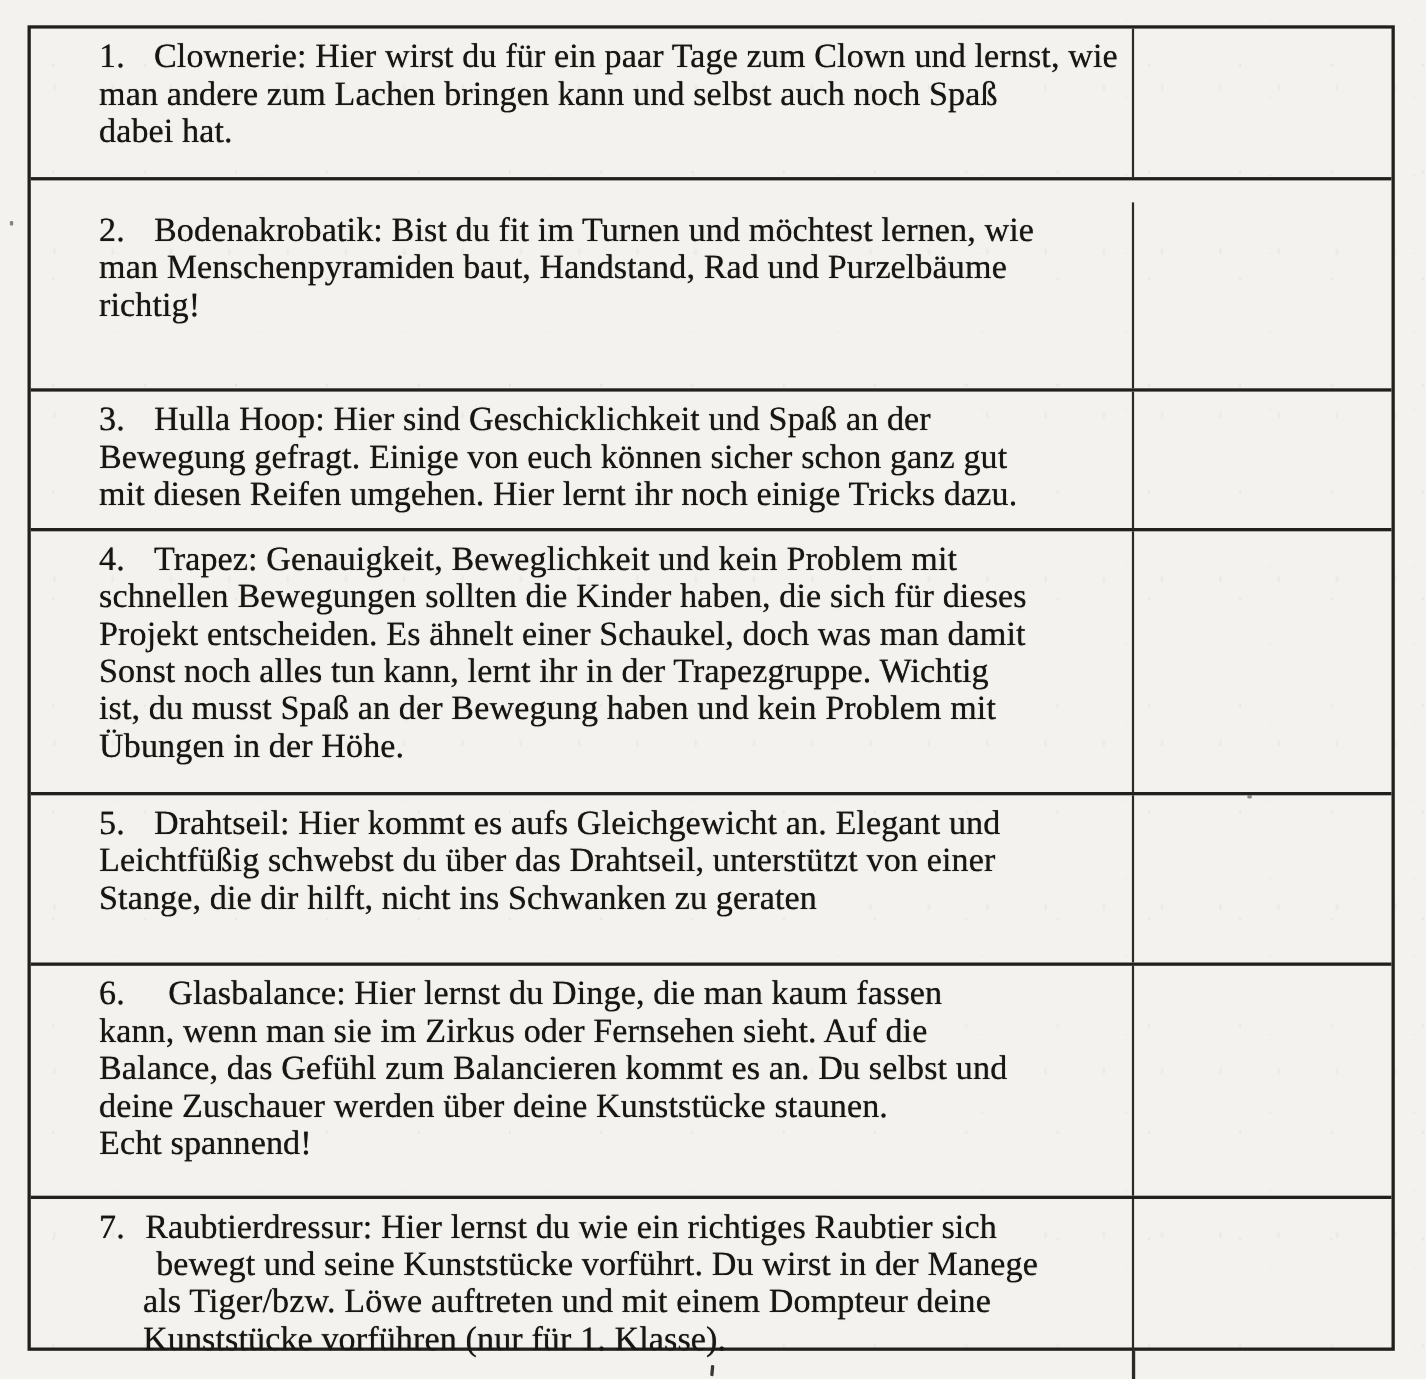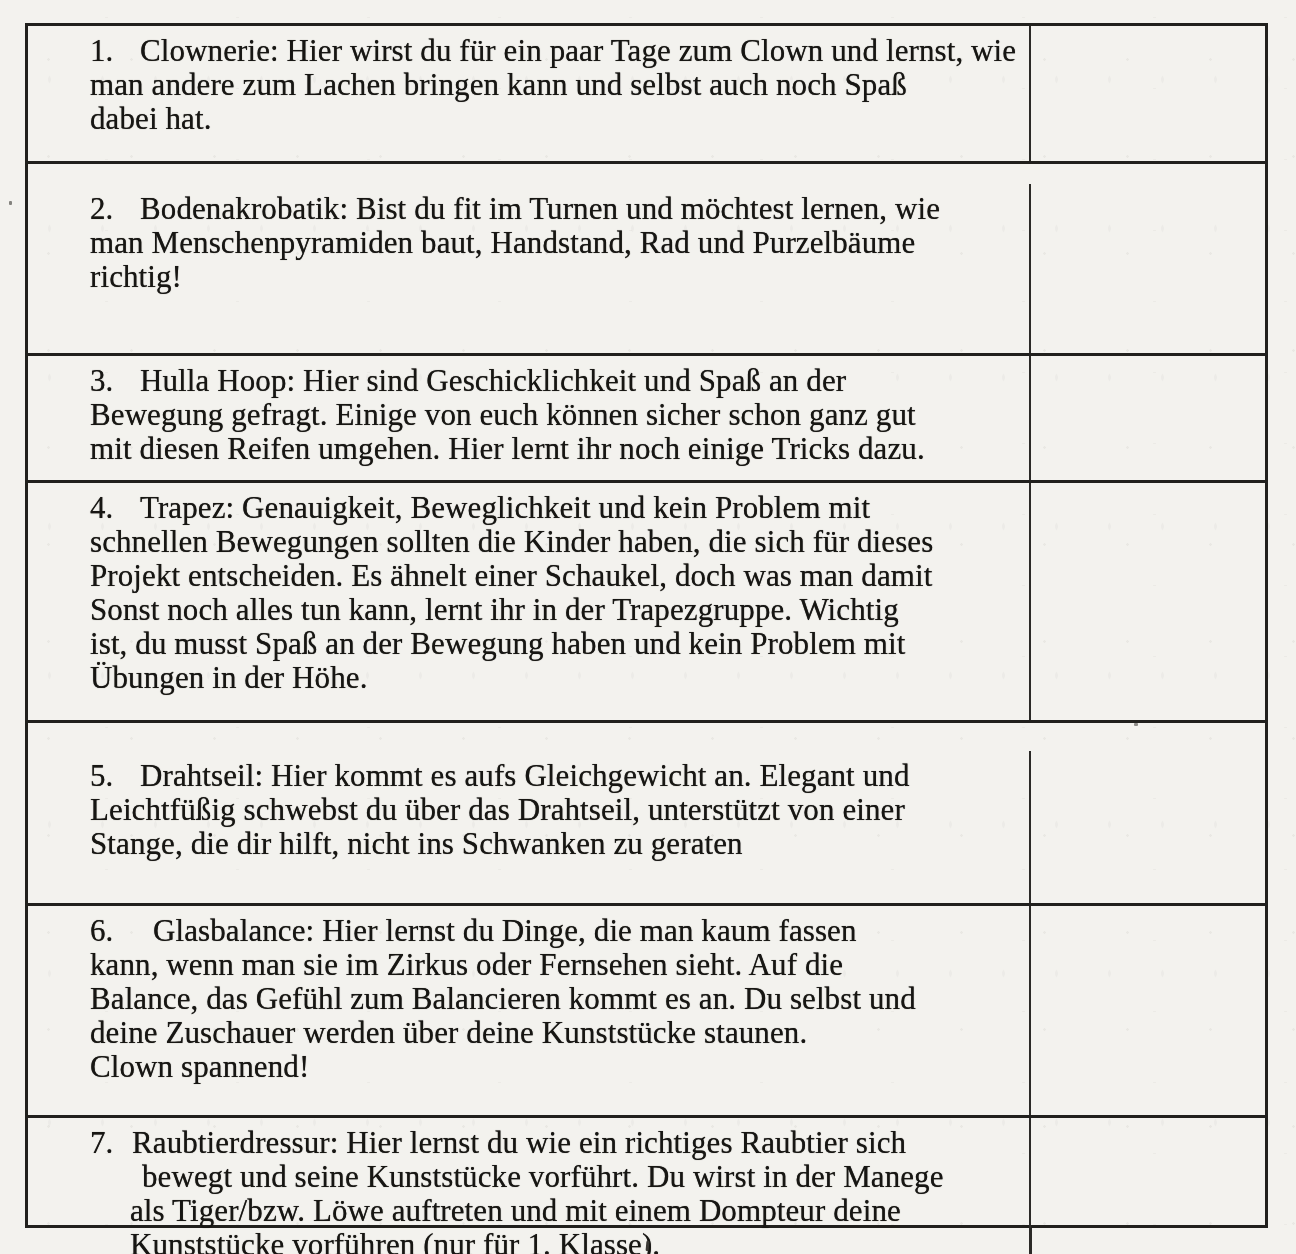--- a/index.html
+++ b/index.html
@@ -29,21 +29,21 @@
   .row {
     display: flex;
     border-bottom: 3px solid #21201d;
   }
   .row.last { border-bottom: none; }
 
   .h138 { height: 138px; }
   .h172 { height: 172px; margin-top: 20px; }
   .h139 { height: 127px; }
   .h240 { height: 240px; }
-  .h133 { height: 155px; margin-top: 28px; }
+  .h133 { height: 155px; }
   .h212 { height: 212px; gap: 40px; }
   .h165 { height: 165px; }
 
   .cell-text {
     width: 1003px;
     border-right: 2px solid #2b2a27;
     padding: 8px 20px 0 62px;
     overflow: hidden;
   }
   .cell-empty { flex: 1; }
@@ -135,21 +135,21 @@
     </div>
     <div class="cell-empty"></div>
   </div>
 
   <div class="row h212">
     <div class="cell-text">
       <div class="line"><span class="num w63">6.</span><span>Glasbalance: Hier lernst du Dinge, die man kaum fassen</span></div>
       <div class="line">kann, wenn man sie im Zirkus oder Fernsehen sieht. Auf die</div>
       <div class="line">Balance, das Gefühl zum Balancieren kommt es an. Du selbst und</div>
       <div class="line">deine Zuschauer werden über deine Kunststücke staunen.</div>
-      <div class="line">Clown spannend!</div>
+      <div class="line">Echt spannend!</div>
     </div>
     <div class="cell-empty"></div>
   </div>
 
   <div class="row h165 last">
     <div class="cell-text">
       <div class="line"><span class="num w42">7.</span><span>Raubtierdressur: Hier lernst du wie ein richtiges Raubtier sich</span></div>
       <div class="line cont-i52">bewegt und seine Kunststücke vorführt. Du wirst in der Manege</div>
       <div class="line cont-i40">als Tiger/bzw. Löwe auftreten und mit einem Dompteur deine</div>
       <div class="line cont-i40">Kunststücke vorführen (nur für 1. Klasse).</div>

